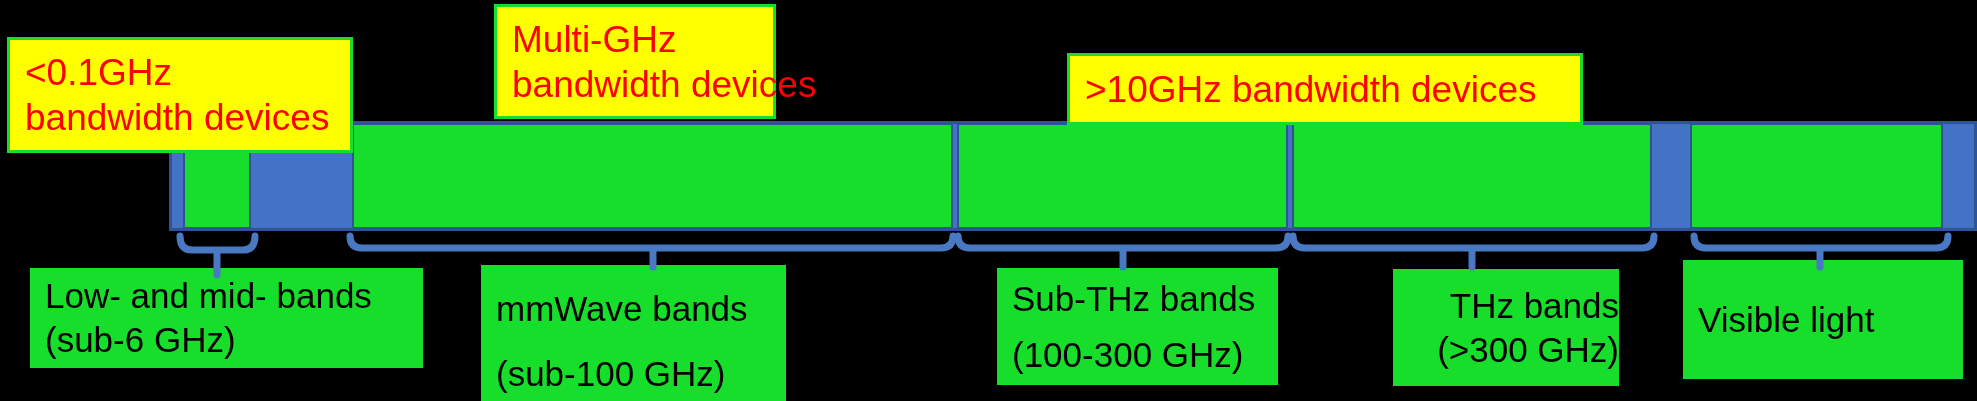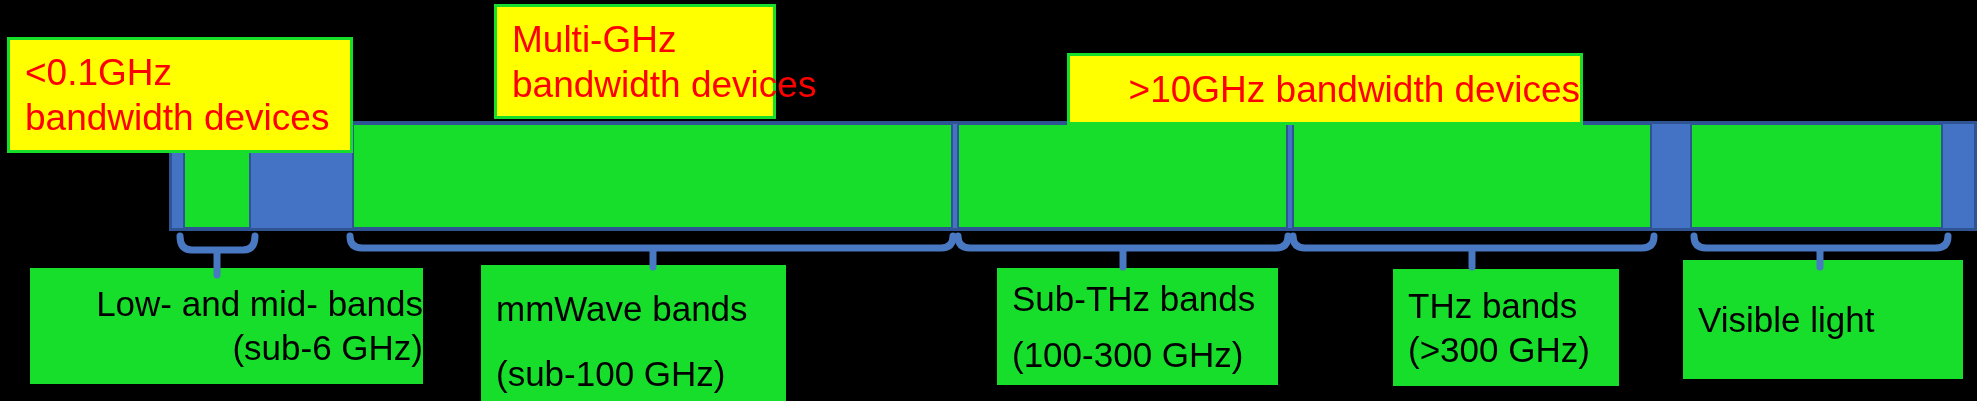--- a/index.html
+++ b/index.html
@@ -48,21 +48,21 @@
     box-sizing:border-box;
     color:var(--callout-text-red);
     font-size:37px;line-height:45px;
     display:flex;flex-direction:column;justify-content:center;
     padding-left:15px;
     z-index:4;
     white-space:nowrap;
   }
   .callout-1{left:7px;top:5px;width:346px;height:116px;margin-top:32px;}
   .callout-2{left:494px;top:4px;width:282px;height:115px;}
-  .callout-3{left:1067px;top:53px;width:516px;height:72px;text-align:right;}
+  .callout-3{left:1067px;top:53px;width:516px;height:72px;}
   
   .braces{
     position:absolute;left:0;top:0;width:1977px;height:401px;
     z-index:3;pointer-events:none;
   }
   .braces path{
     fill:none;
     stroke:var(--brace-blue);
     stroke-width:7;
     stroke-linecap:round;
@@ -73,24 +73,24 @@
     position:absolute;
     background:var(--band-green);
     color:var(--label-text-black);
     font-size:35px;line-height:44px;
     display:flex;flex-direction:column;justify-content:center;
     padding-left:15px;
     box-sizing:border-box;
     z-index:2;
     white-space:nowrap;
   }
-  .label-1{left:30px;top:268px;width:393px;height:116px;align-items:flex-end;}
+  .label-1{left:30px;top:268px;width:393px;height:100px;}
   .label-2{left:481px;top:265px;width:305px;height:153px;gap:21px;}
   .label-3{left:997px;top:268px;width:281px;height:117px;gap:12px;}
-  .label-4{left:1393px;top:269px;width:226px;height:117px;}
+  .label-4{left:1393px;top:269px;width:226px;height:117px;align-items:flex-end;}
   .label-5{left:1683px;top:260px;width:280px;height:119px;}
 </style>
 </head>
 <body>
 
 <div id="stage">
 
   <div class="bar"></div>
 
   <div class="seg seg-1"></div>

